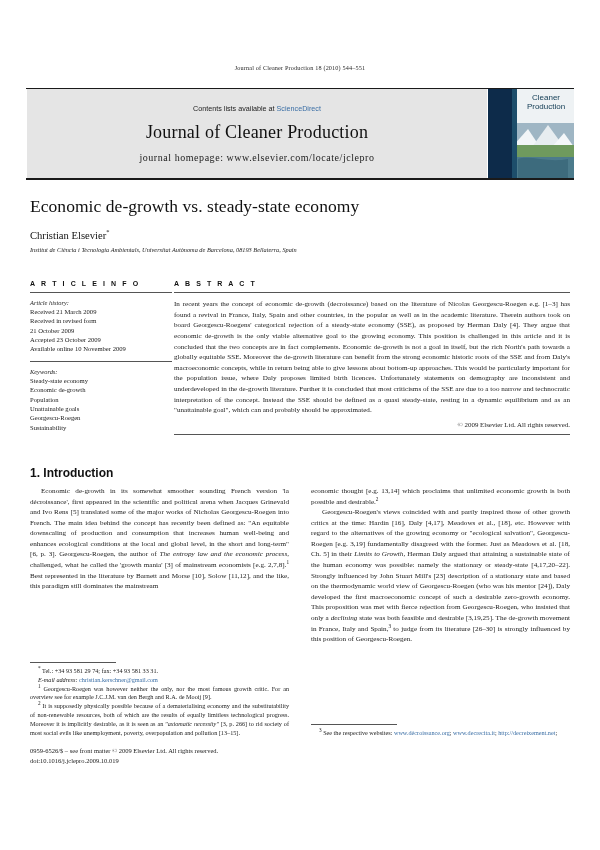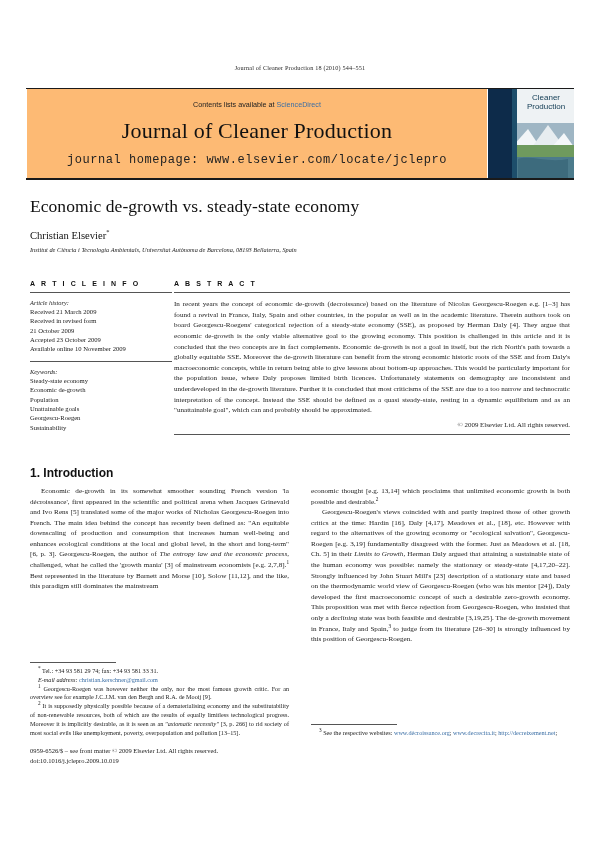--- a/index.html
+++ b/index.html
@@ -60,44 +60,44 @@
     margin-top: 1px;
   }
   .elsevier-rule {
     width: 70px;
     height: 1.6px;
     background: #1a1a1a;
     margin-top: 2px;
   }
   .banner-center {
     flex: 1 1 auto;
-    background: #fdba74;
+    background: #e5e5e5;
     display: flex;
     flex-direction: column;
     align-items: center;
     justify-content: center;
     gap: 9px;
     border-left: 1px solid #ffffff;
     border-right: 1px solid #ffffff;
   }
   .contents-line {
     font-family: "Liberation Sans", sans-serif;
     font-size: 7.2px;
     color: #222;
   }
   .sd-link { color: #3a6ea5; }
   .journal-title {
     font-family: "Liberation Serif", serif;
-    font-size: 22px;
+    font-size: 18px;
     color: #111;
     letter-spacing: 0.2px;
   }
   .homepage-line {
-    font-family: Liberation Mono, monospace;
-    font-size: 12px;
+    font-family: Liberation Serif, serif;
+    font-size: 10px;
     letter-spacing: 0.55px;
     color: #222;
   }
   .banner-cover {
     width: 62px;
     flex: 0 0 62px;
     position: relative;
     overflow: hidden;
     background: #0d2b4a;
     padding-left: 24px;

